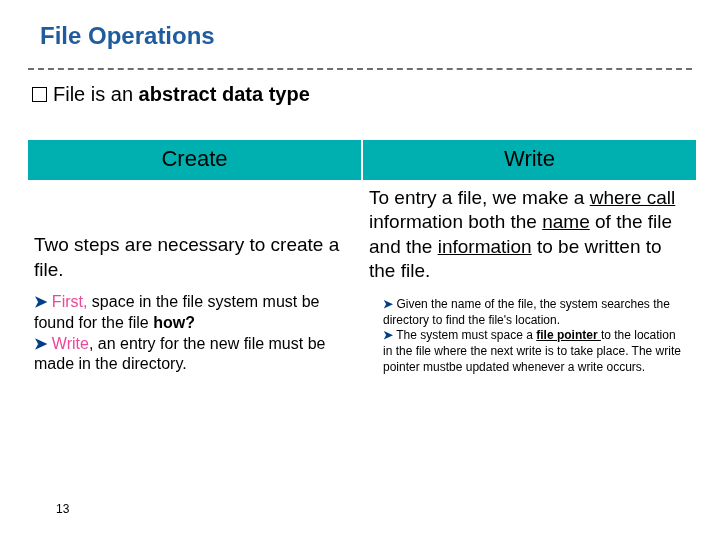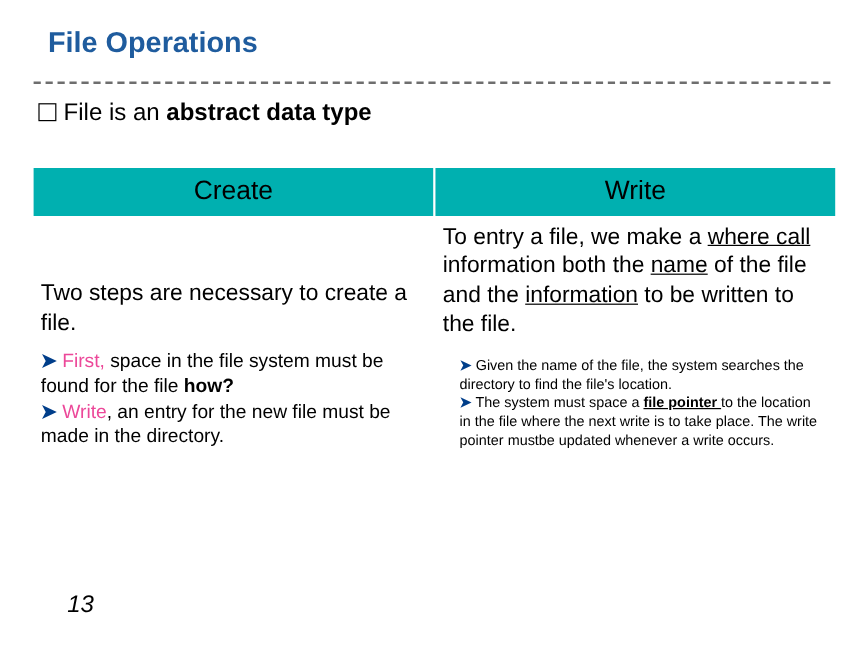--- a/index.html
+++ b/index.html
@@ -97,23 +97,22 @@
     color: #003e8a;
     font-weight: bold;
   }
   .kw1 { color: #ec4899; } 
   .bold { font-weight: bold; }
   .underline { text-decoration: underline; }
   .page-num {
     position: absolute;
     bottom: 24px;
     left: 56px;
-    font-size: 20px;
+    font-size: 12px;
     color: #000;
-    font-style: italic;
   }
 </style>
 </head>
 <body>
 
 <div class="slide">
 
   <div class="title">File Operations</div>
 
   <div class="divider"></div>

